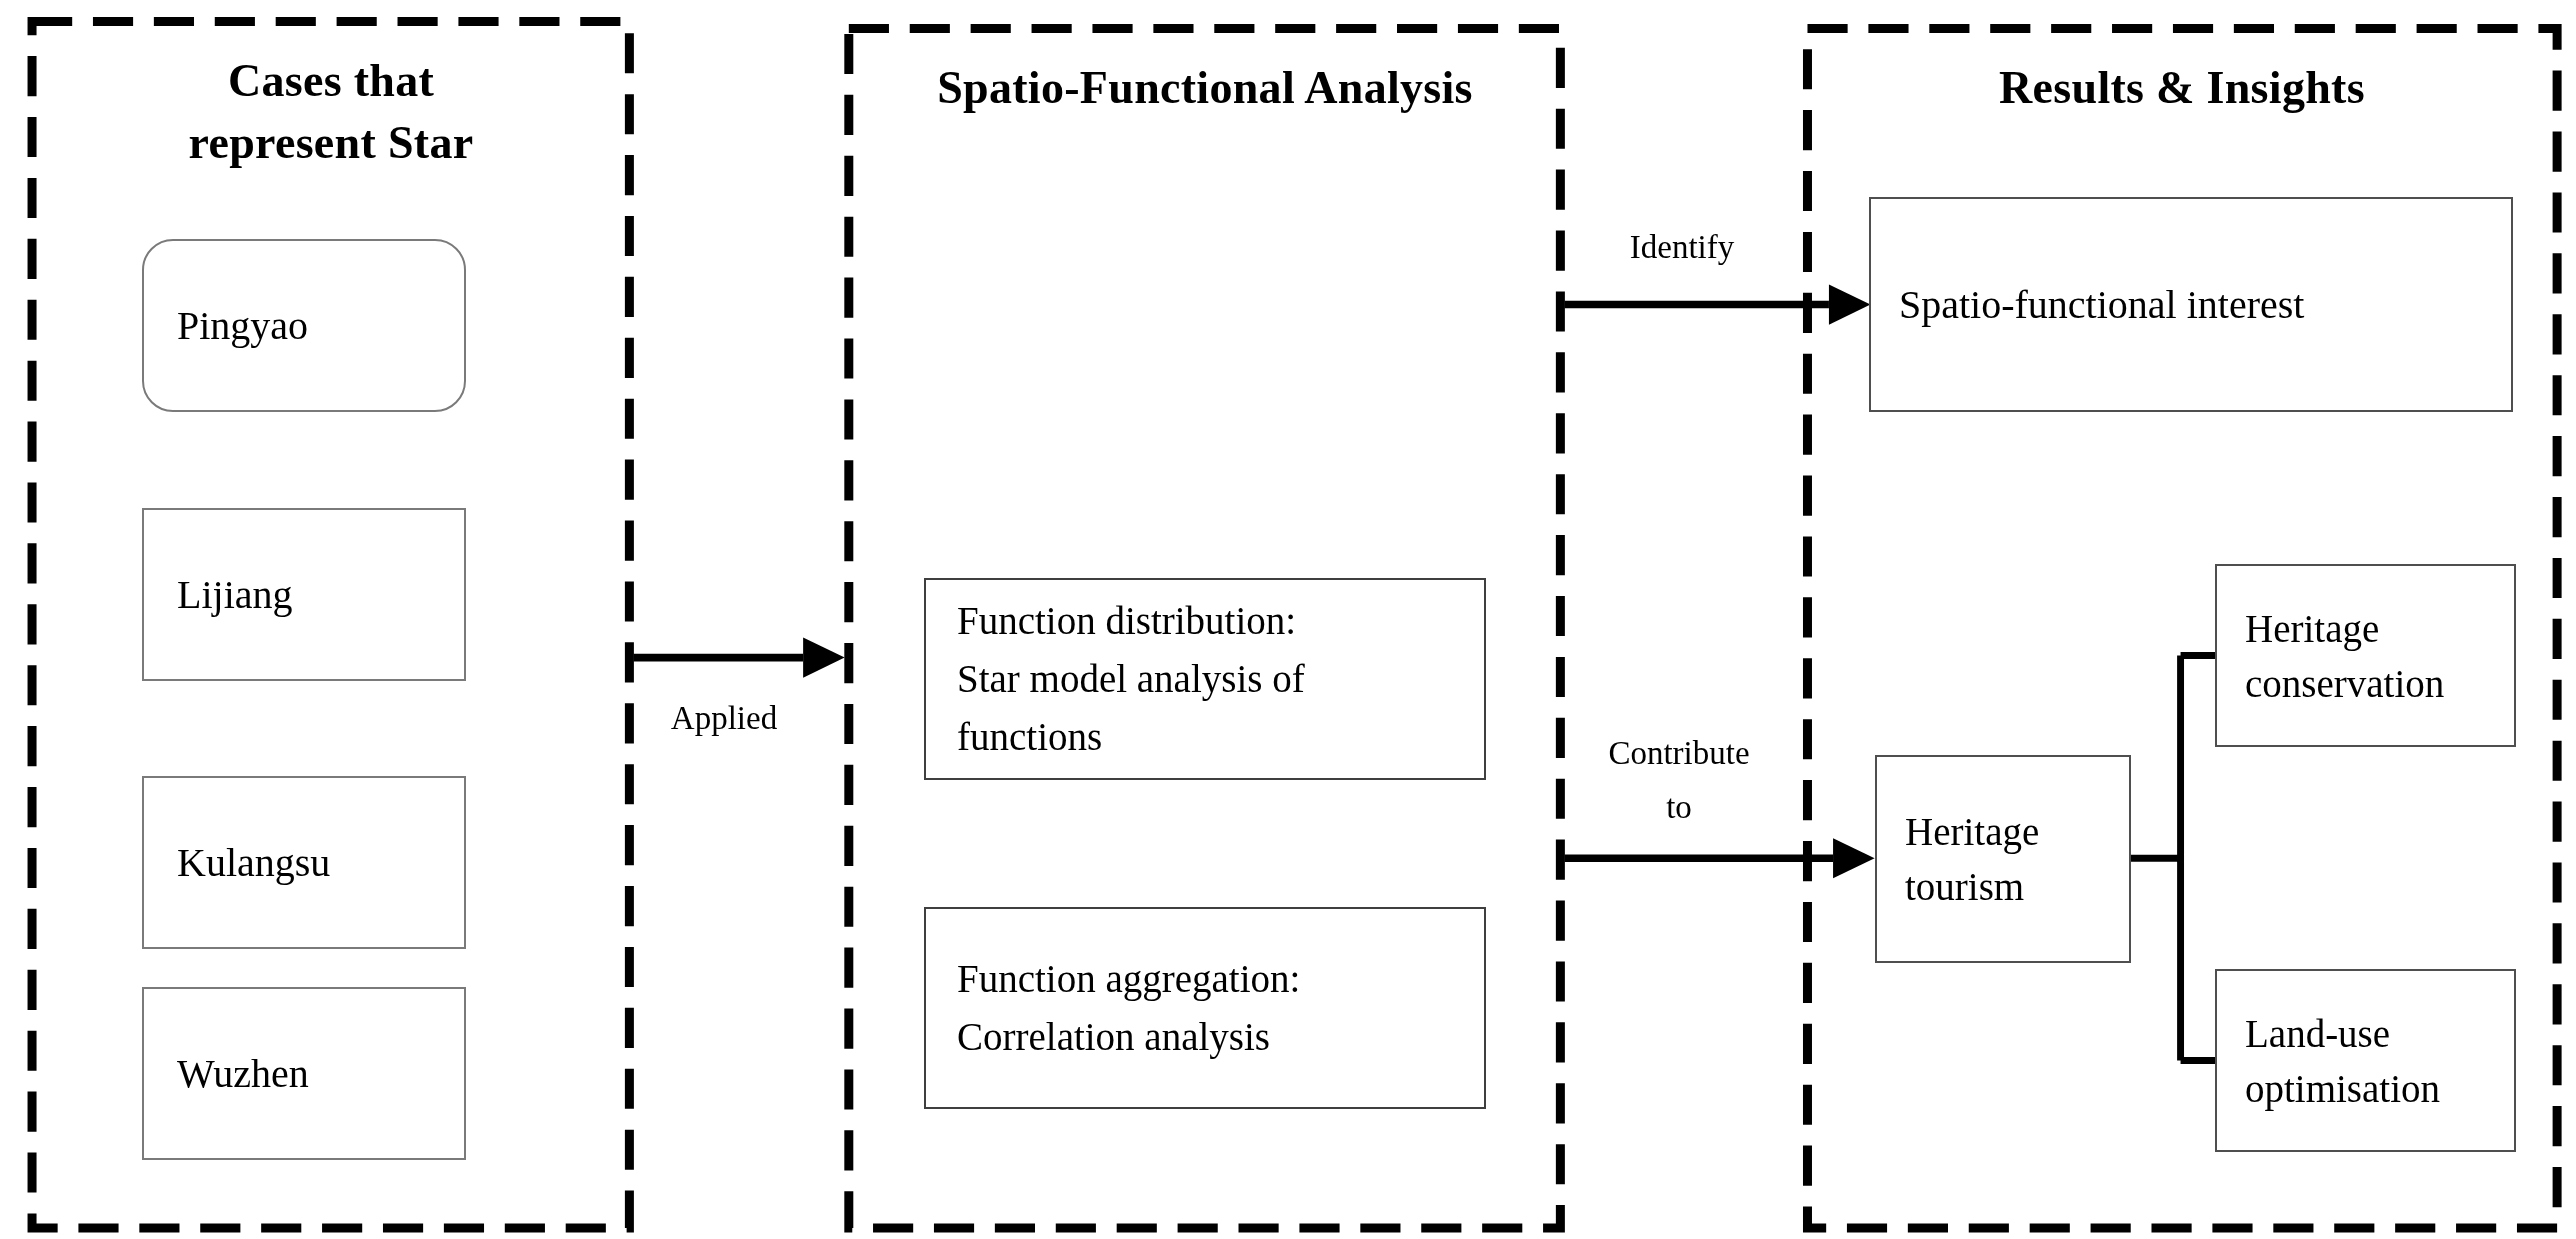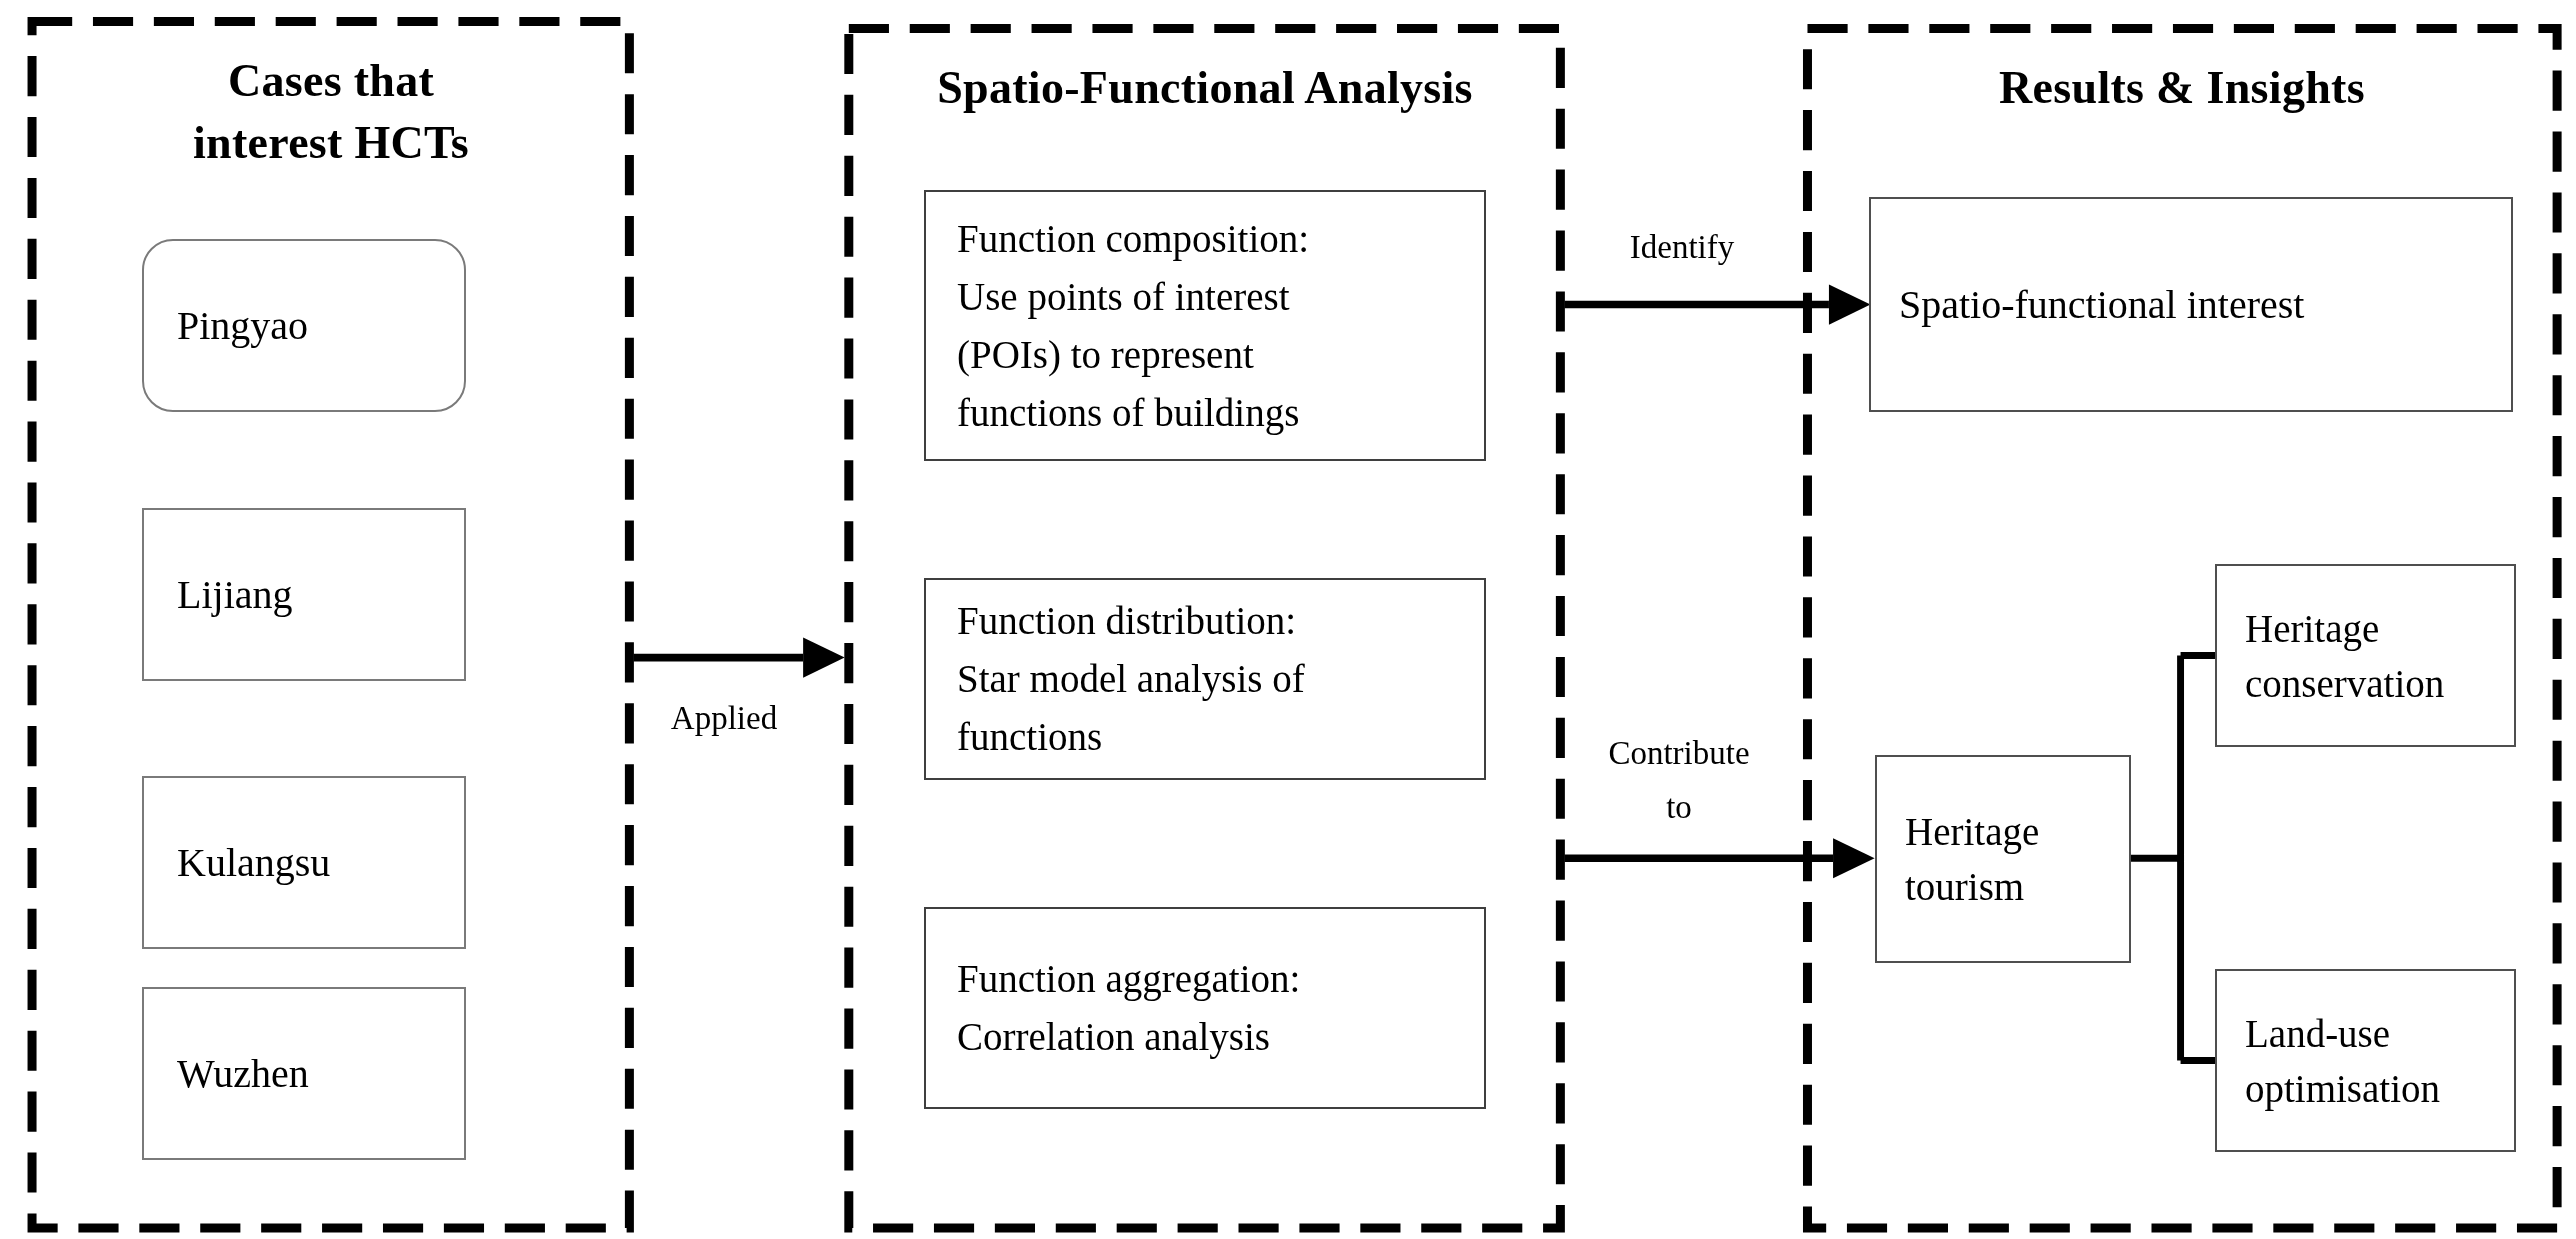--- a/index.html
+++ b/index.html
@@ -113,46 +113,40 @@
     <g>
       <line x1="2260" y1="1240" x2="2648" y2="1240" stroke="#000000" stroke-width="11"></line>
       <polygon points="2648,1211 2708,1240 2648,1269" fill="#000000"></polygon>
     </g>
 
     <path d="M3078 1240 H3150 M3150 947 V1532 M3150 947 H3200 M3150 1532 H3200" fill="none" stroke="#000000" stroke-width="10"></path>
   </svg>
 
   <div class="abs panel-title" style="left:28px; top:50px; width:606px;">
     <div>Cases that</div>
-    <div>interest HCTs</div>
+    <div>represent Star</div>
   </div>
 
   <div class="case-box" style="top:239px;border-radius:31px;">
     <span>Pingyao</span>
   </div>
   <div class="case-box" style="top:508px;">
     <span>Lijiang</span>
   </div>
   <div class="case-box" style="top:737px;margin-top:39px;">
     <span>Kulangsu</span>
   </div>
   <div class="case-box" style="top:987px;">
     <span>Wuzhen</span>
   </div>
 
   <div class="arrow-label" style="left:613px; top:691px;">Applied</div>
 
   <div class="abs panel-title" style="left:845px; top:57px; width:720px;">Spatio-Functional Analysis</div>
 
-  <div class="mid-box" style="top:190px; height:271px;">
-    <div>Function composition:</div>
-    <div>Use points of interest</div>
-    <div>(POIs) to represent</div>
-    <div>functions of buildings</div>
-  </div>
 
   <div class="mid-box" style="top:578px; height:202px;">
     <div>Function distribution:</div>
     <div>Star model analysis of</div>
     <div>functions</div>
   </div>
 
   <div class="mid-box" style="top:907px; height:202px;">
     <div>Function aggregation:</div>
     <div>Correlation analysis</div>

